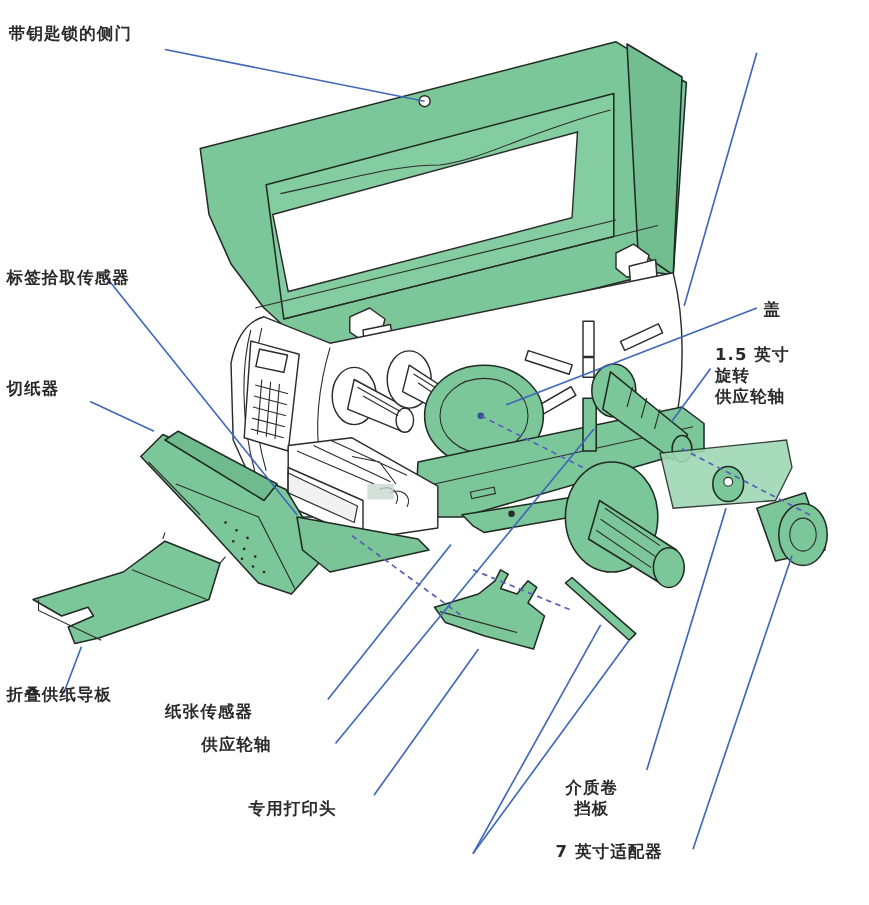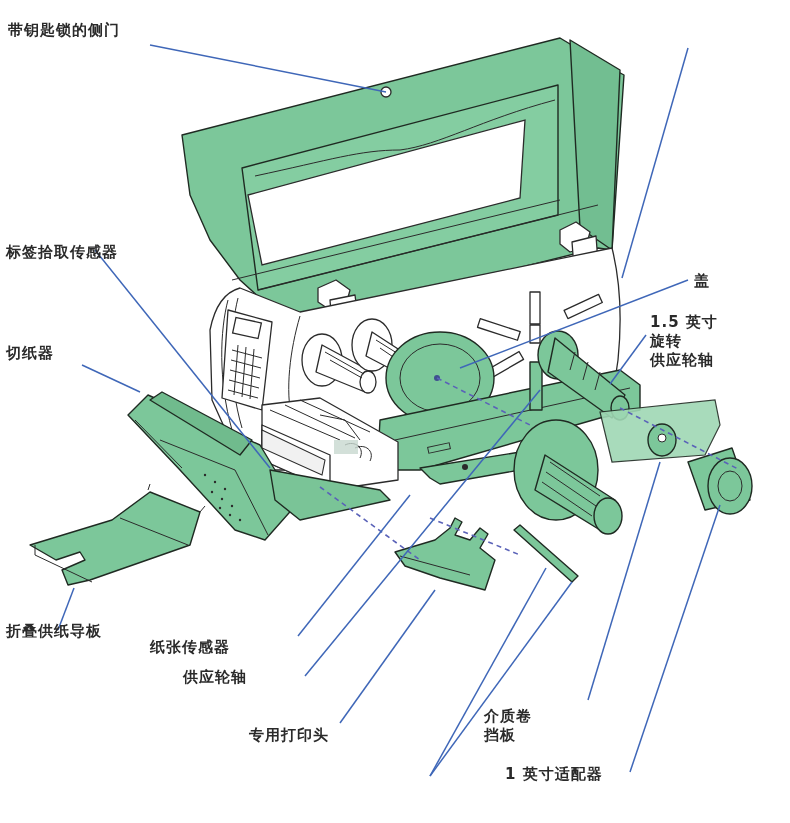--- a/index.html
+++ b/index.html
@@ -195,17 +195,17 @@
 <div class="label" style="left:8px; top:21px;">带钥匙锁的侧门</div>
 <div class="label" style="left:6px; top:243px;">标签拾取传感器</div>
 <div class="label" style="left:694px; top:272px;">盖</div>
 <div class="label" style="left:650px; top:313px;">1.5 英寸
 旋转
 供应轮轴</div>
 <div class="label" style="left:6px; top:344px;">切纸器</div>
 <div class="label" style="left:6px; top:622px;">折叠供纸导板</div>
 <div class="label" style="left:150px; top:638px;">纸张传感器</div>
 <div class="label" style="left:183px; top:668px;">供应轮轴</div>
-<div class="label" style="left:249px; top:726px;text-align:center;">专用打印头</div>
-<div class="label" style="left:484px; top:707px;">介质卷
+<div class="label" style="left:226px; top:726px;text-align:center;">专用打印头</div>
+<div class="label" style="left:514px; top:707px;text-align:center;">介质卷
 挡板</div>
-<div class="label" style="left:505px; top:765px;">1 英寸适配器</div>
+<div class="label" style="left:505px; top:765px;">7 英寸适配器</div>
 </div>
 
 </body></html>

